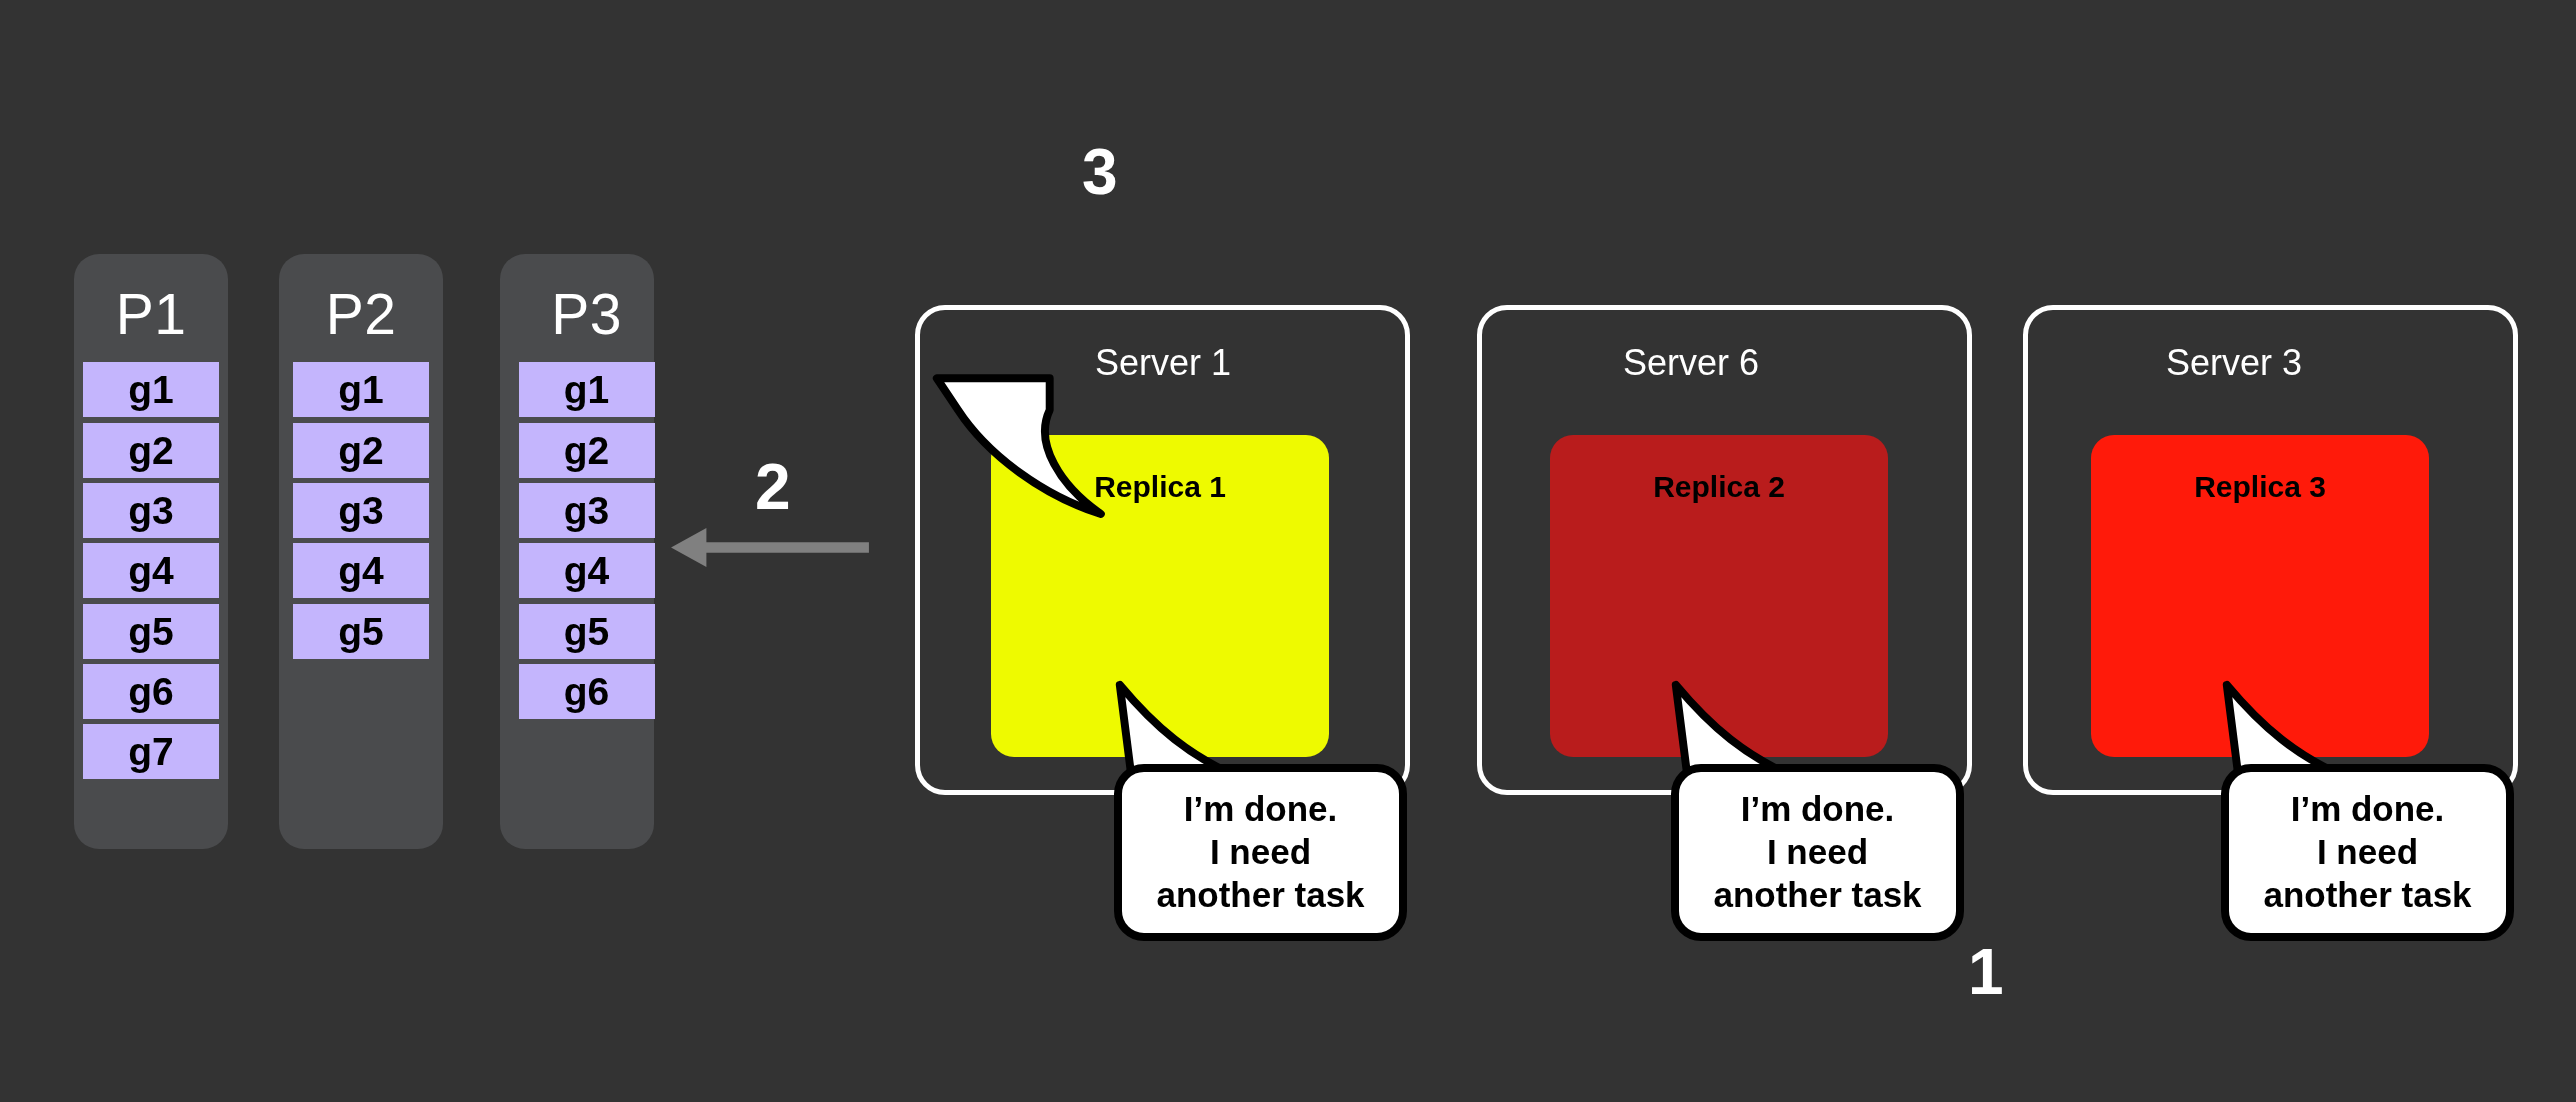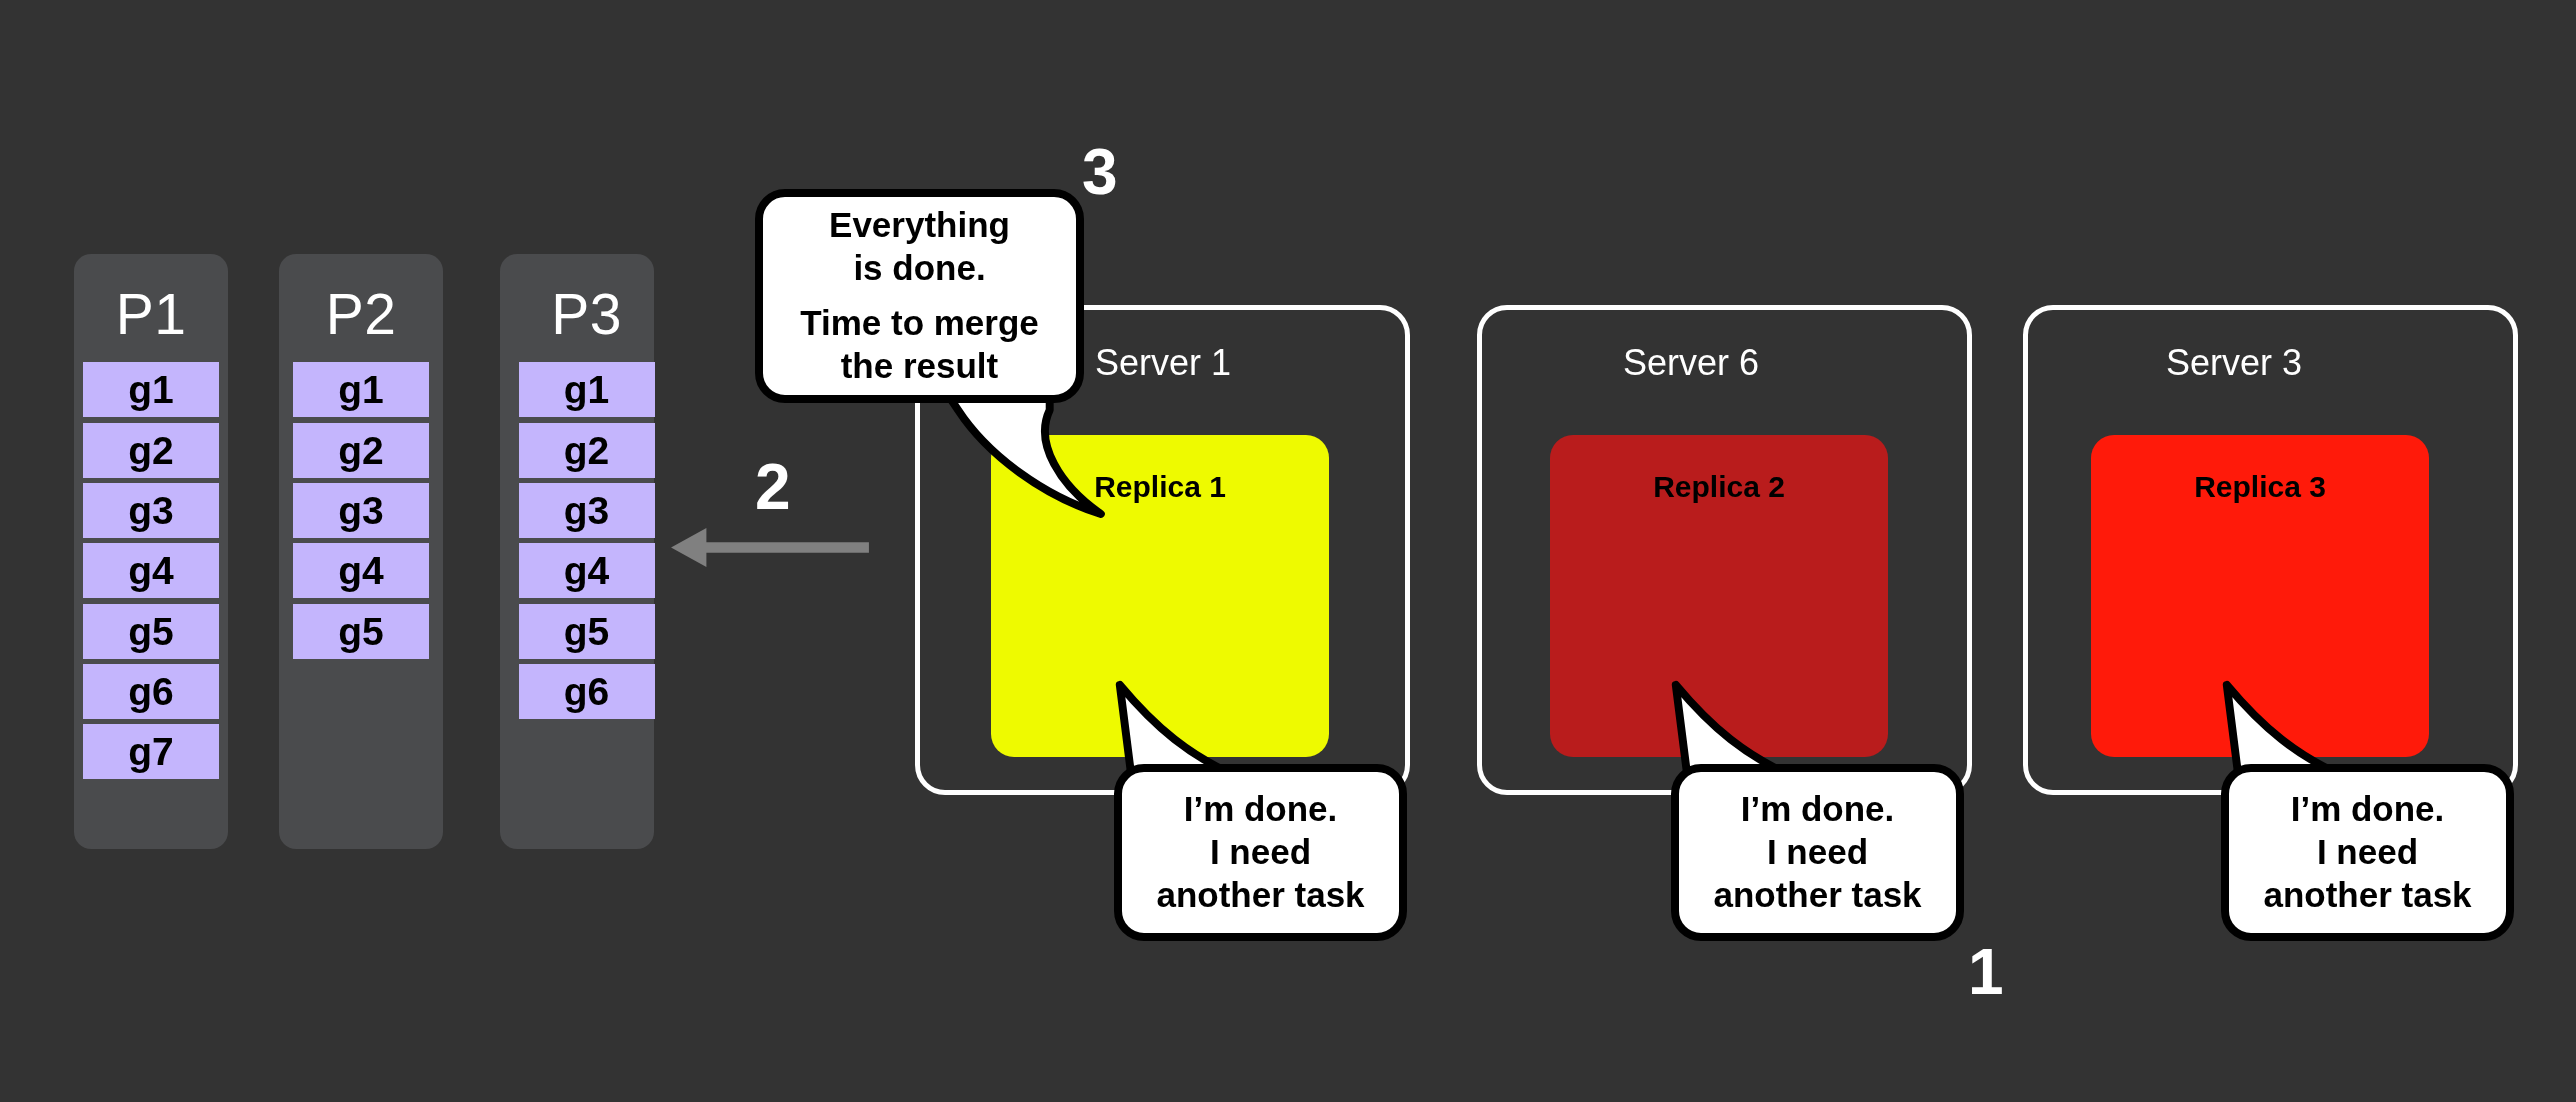--- a/index.html
+++ b/index.html
@@ -14,21 +14,21 @@
     background: #333333;
     overflow: hidden;
     font-family: "Liberation Sans", sans-serif;
     -webkit-font-smoothing: antialiased;
   }
 
   
   .partition {
     position: absolute;
     background: #4A4B4D;
-    border-radius: 17px;
+    border-radius: 25px;
     box-sizing: border-box;
     display: flex;
     flex-direction: column;
     align-items: center;
   }
   .partition-title {
     color: #FFFFFF;
     font-size: 57px;
     font-weight: 400;
     letter-spacing: 0.4px;
@@ -229,27 +229,18 @@
     <div class="bubble-body">
       <span class="bubble-line">I’m done.</span>
       <span class="bubble-line">I need</span>
       <span class="bubble-line">another task</span>
     </div>
   </div>
 
   <svg class="bubble-tail" style="left:928px; top:371px;" width="194" height="159" viewBox="0 0 220 180">
     <path d="M 10 8 L 138 8 L 138 44 C 120 82, 150 130, 196 162 C 132 142, 68 96, 34 44 Z" fill="#FFFFFF" stroke="#000000" stroke-width="9" stroke-linejoin="round"></path>
   </svg>
-  <div class="bubble bubble-merge" style="left:755px; top:189px; width:329px; height:214px;">
-    <div class="bubble-body">
-      <span class="bubble-line">Everything</span>
-      <span class="bubble-line">is done.</span>
-      <span class="bubble-gap"></span>
-      <span class="bubble-line">Time to merge</span>
-      <span class="bubble-line">the result</span>
-    </div>
-  </div>
 
   <div class="step-num" style="left:1082px; top:140px;">3</div>
   <div class="step-num" style="left:1968px; top:940px;">1</div>
 
 </div>
 
 
 </body></html>

